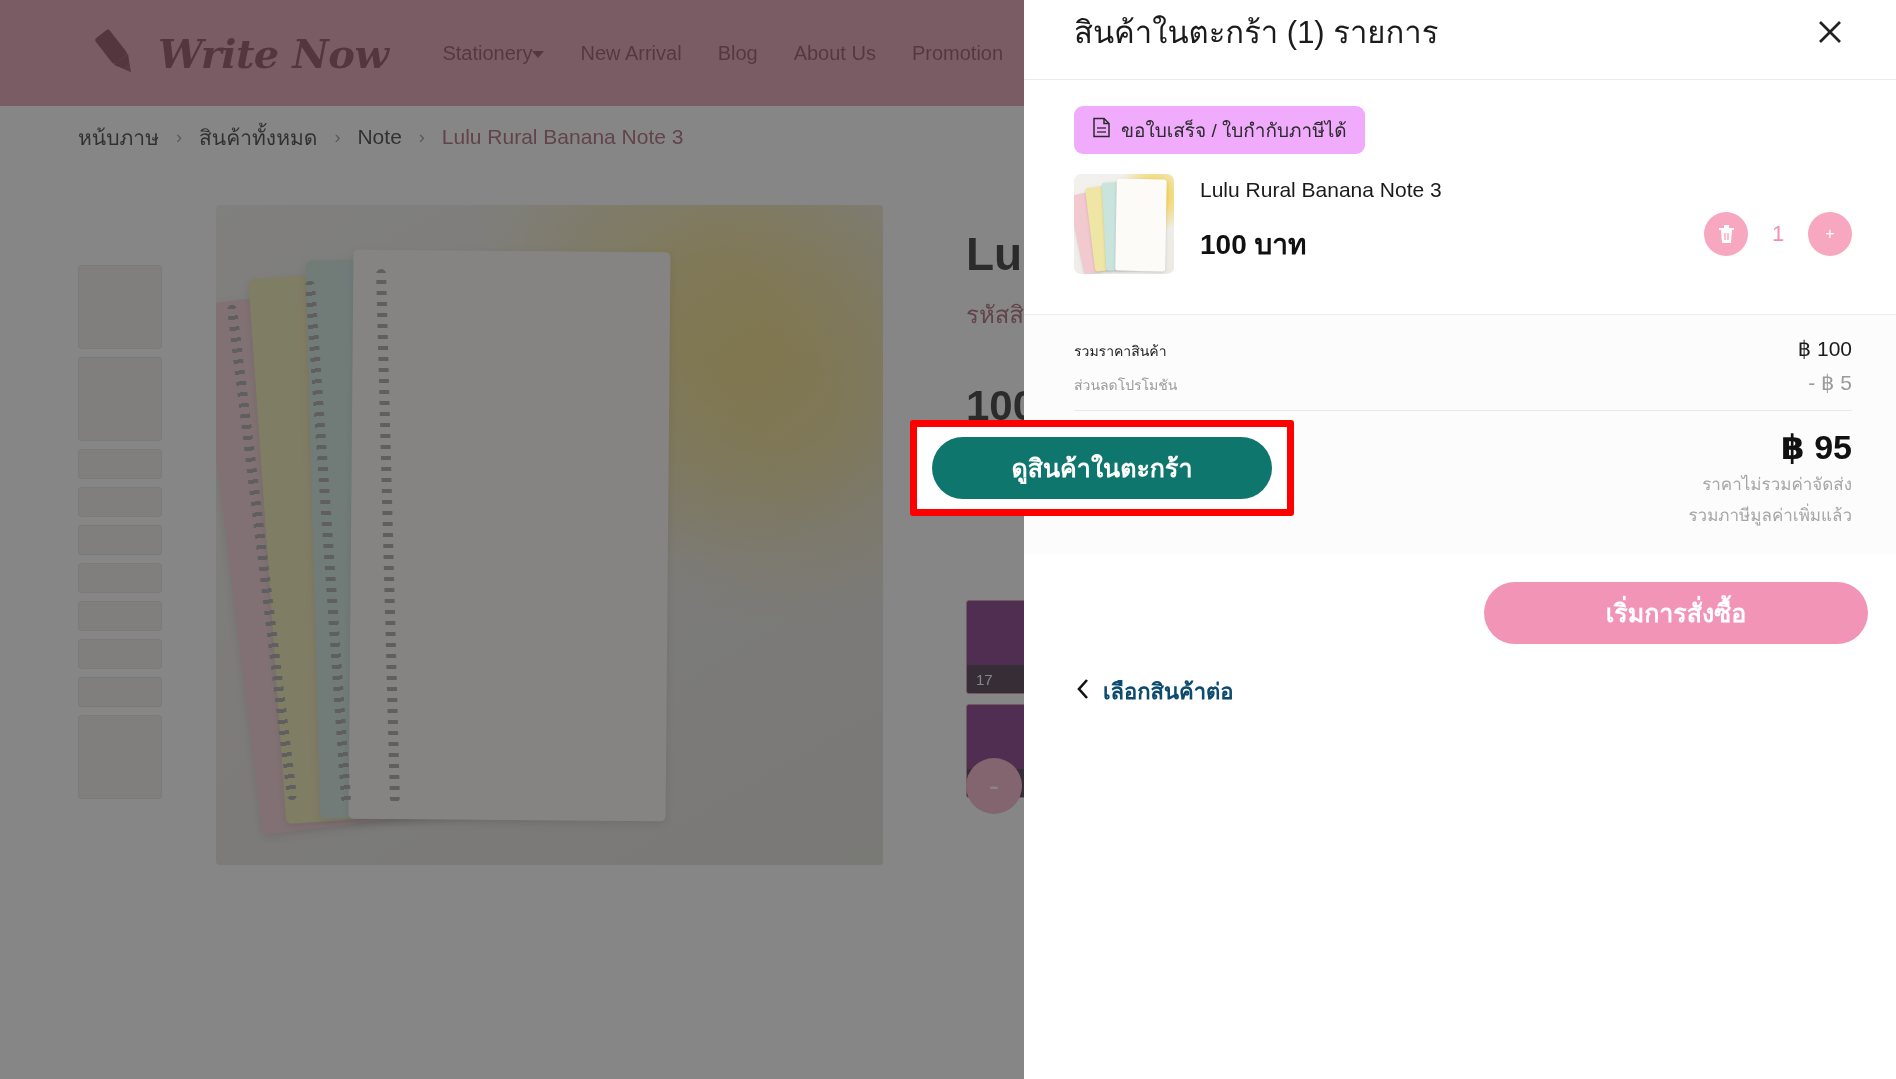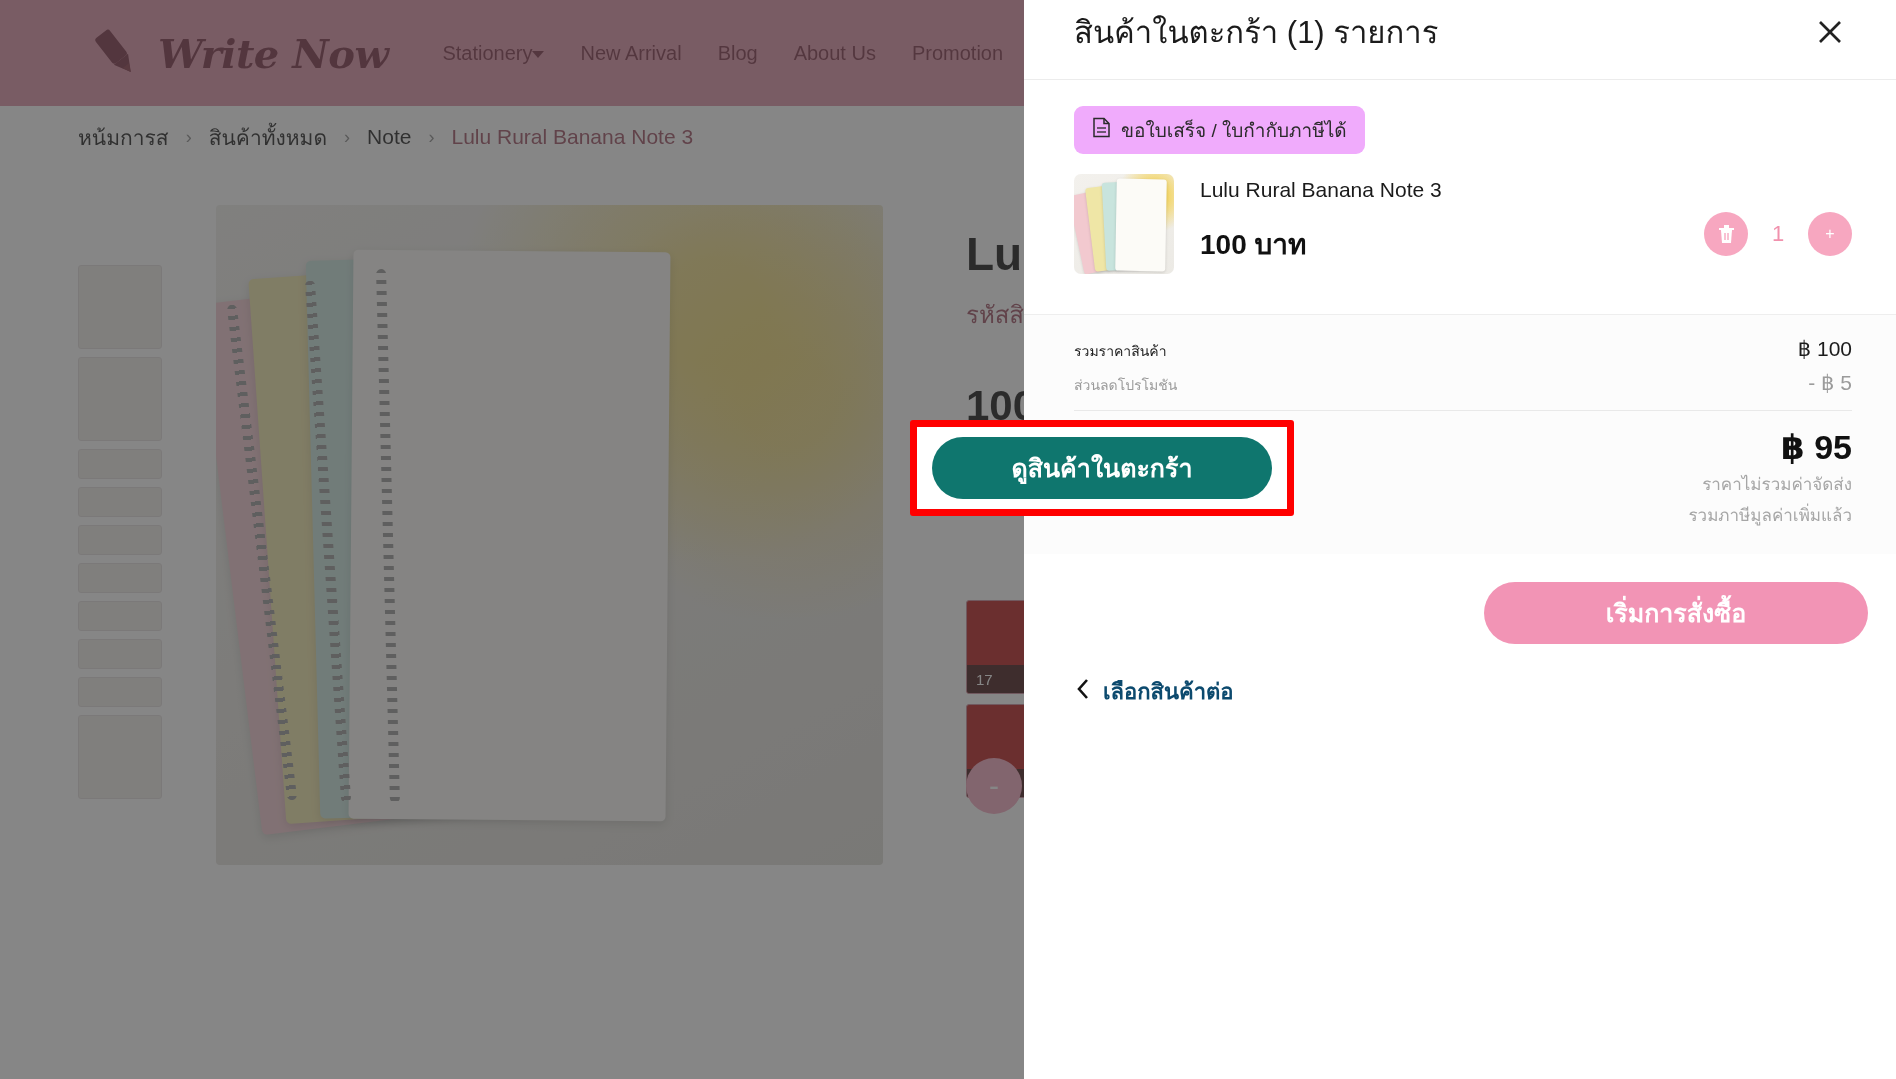--- a/index.html
+++ b/index.html
@@ -73,21 +73,21 @@
     background: repeating-linear-gradient(#9a9a98 0 4px, rgba(0,0,0,0) 4px 11px);
   }
 
   .product-col { position: absolute; left: 966px; top: 228px; width: 700px; }
   .product-title { font-size: 46px; font-weight: bold; color: #121212; line-height: 1.15; }
   .product-sku { margin-top: 14px; font-size: 24px; color: #9e4f63; }
   .product-price { margin-top: 38px; font-size: 42px; font-weight: bold; color: #121212; }
 
   .swatches { position: absolute; left: 966px; top: 600px; display: flex; flex-direction: column; gap: 10px; }
   .swatch { position: relative; width: 108px; height: 94px; border: 1px solid #c98a99;
-            border-radius: 3px; overflow: hidden; background: #b91c1c; }
+            border-radius: 3px; overflow: hidden; background: #701a75; }
   .swatch .cap {
     position: absolute; left: 0; right: 0; bottom: 0; height: 28px;
     background: rgba(20,20,20,0.72); color: #fff; font-size: 15px;
     display: flex; align-items: center; padding-left: 9px;
   }
   .qty-circle {
     position: absolute; left: 966px; top: 758px; width: 56px; height: 56px;
     border-radius: 50%; background: #f4a8bf; color: #fff; font-size: 30px;
     display: flex; align-items: center; justify-content: center;
   }
@@ -208,21 +208,21 @@
           <span class="caret"></span>
         </span>
         <span class="nav-item">New Arrival</span>
         <span class="nav-item">Blog</span>
         <span class="nav-item">About Us</span>
         <span class="nav-item">Promotion</span>
       </div>
     </div>
 
     <div class="breadcrumb">
-      <span class="crumb">หน้มการส</span>
+      <span class="crumb">หน้บภาษ</span>
       <span class="crumb-sep">›</span>
       <span class="crumb">สินค้าทั้งหมด</span>
       <span class="crumb-sep">›</span>
       <span class="crumb">Note</span>
       <span class="crumb-sep">›</span>
       <span class="crumb current">Lulu Rural Banana Note 3</span>
     </div>
 
     <div class="thumb-rail">
       <div class="thumb"></div>

